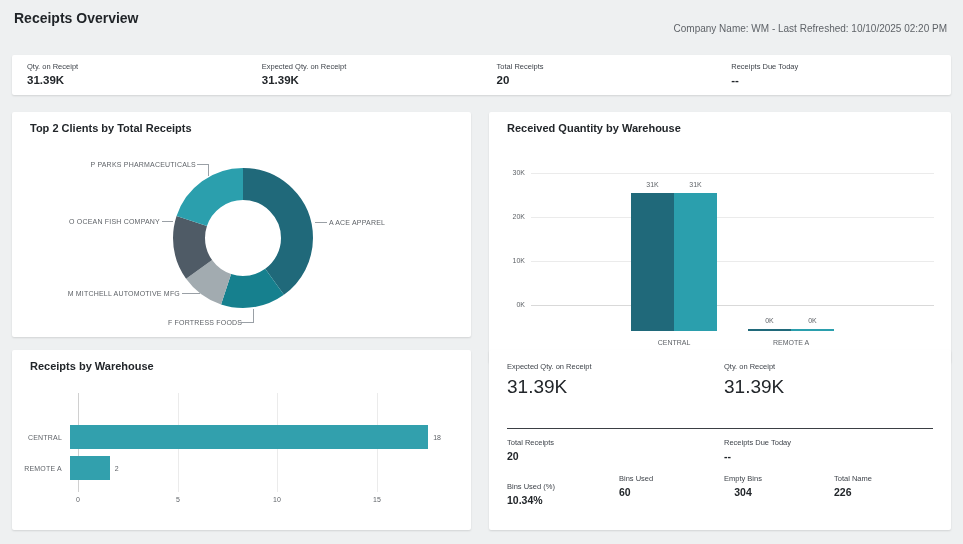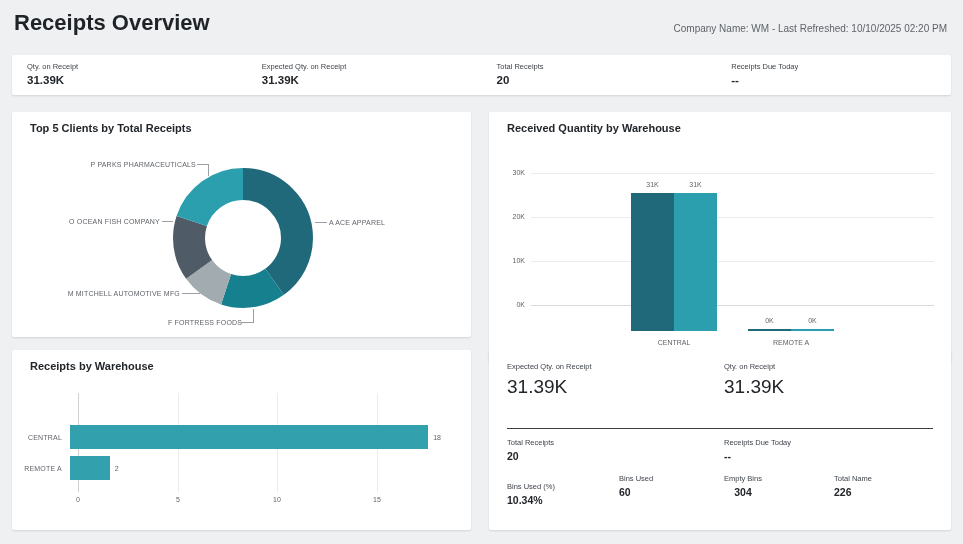--- a/index.html
+++ b/index.html
@@ -4,21 +4,21 @@
 <style>
   * { box-sizing: border-box; margin: 0; padding: 0; }
   html,body { width: 963px; height: 544px; }
   body {
     background: #eef0f1;
     font-family: "Liberation Sans", sans-serif;
     position: relative;
     overflow: hidden;
   }
   
-  .hdr-title { position: absolute; left: 14px; top: 10px; font-size: 22px; font-weight: 600; color: #1f2327; }
+  .hdr-title { position: absolute; left: 14px; top: 10px; font-size: 14px; font-weight: 600; color: #1f2327; }
   .hdr-meta  { position: absolute; right: 16px; top: 23px; font-size: 10px; color: #5f6368; }
 
   
   .kpi-strip { position: absolute; left: 12px; top: 55px; width: 939px; height: 40px; background: #fff; border-radius: 2px; box-shadow: 0 1px 2px rgba(0,0,0,.12); display: flex; }
   .kpi-cell  { flex: 1; padding: 7px 15px; cursor: pointer; }
   .kpi-label { font-size: 7.5px; color: #3f444b; }
   .kpi-value { font-size: 11.5px; font-weight: 700; color: #22262a; margin-top: 3px; }
 
   
   .card { position: absolute; background: #fff; border-radius: 2px; box-shadow: 0 1px 2px rgba(0,0,0,.12); }
@@ -97,21 +97,21 @@
     <div class="kpi-label">Total Receipts</div>
     <div class="kpi-value">20</div>
   </div>
   <div class="kpi-cell">
     <div class="kpi-label">Receipts Due Today</div>
     <div class="kpi-value">--</div>
   </div>
 </div>
 
 <div class="card" id="card-donut">
-  <div class="card-title">Top 5 Clients by Total Receipts</div>
+  <div class="card-title">Top 2 Clients by Total Receipts</div>
   <div id="donut-mount"><svg viewBox="0 0 140 140" width="140" height="140">
         <g transform="rotate(-90 70 70)">
           <circle cx="70" cy="70" r="54" fill="none" stroke="#20697a" stroke-width="32" stroke-dasharray="135.71680263507906 203.57520395261858" stroke-dashoffset="0"></circle>
           <circle cx="70" cy="70" r="54" fill="none" stroke="#16808e" stroke-width="32" stroke-dasharray="50.893800988154645 288.398205599543" stroke-dashoffset="-135.71680263507906"></circle>
           <circle cx="70" cy="70" r="54" fill="none" stroke="#a2abb0" stroke-width="32" stroke-dasharray="33.929200658769766 305.36280592892786" stroke-dashoffset="-186.61060362323371"></circle>
           <circle cx="70" cy="70" r="54" fill="none" stroke="#4f5b66" stroke-width="32" stroke-dasharray="50.893800988154645 288.398205599543" stroke-dashoffset="-220.53980428200347"></circle>
           <circle cx="70" cy="70" r="54" fill="none" stroke="#2b9fad" stroke-width="32" stroke-dasharray="67.85840131753953 271.4336052701581" stroke-dashoffset="-271.4336052701581"></circle>
         </g>
       </svg></div>
 

